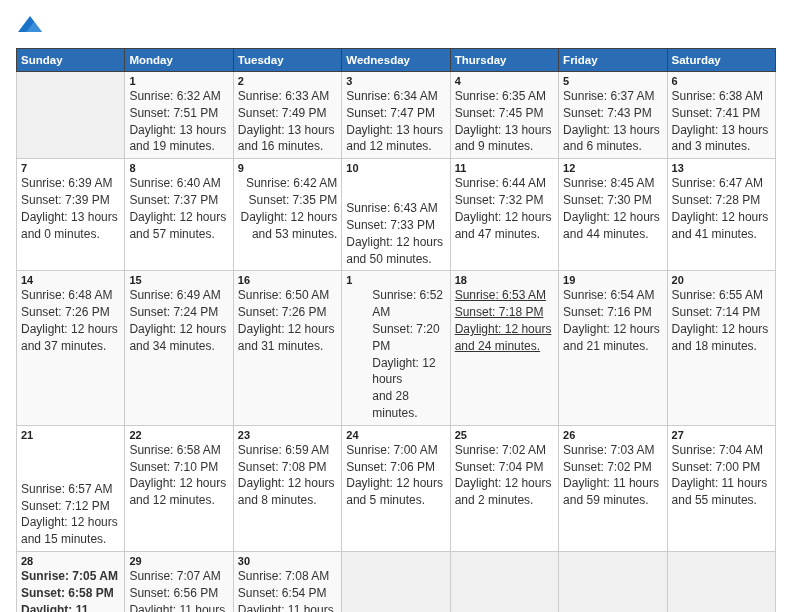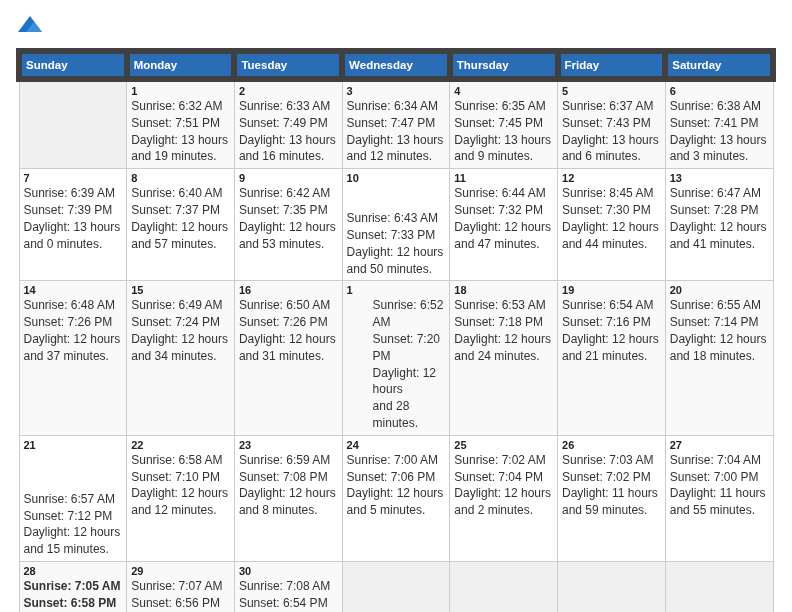--- a/index.html
+++ b/index.html
@@ -62,21 +62,21 @@
       border-collapse: collapse;
       table-layout: fixed;
     }
     thead tr th {
       background-color: #2a6db5;
       color: #fff;
       font-size: 11.5px;
       font-weight: bold;
       padding: 5px 4px;
       text-align: left;
-      border: 6px solid #404040;
+      border: 1px solid #404040;
     }
     tbody tr td {
       border: 1px solid #ccc;
       vertical-align: top;
       padding: 3px 4px;
       font-size: 9.5px;
       color: #333;
       height: 80px;
     }
     .day-num {
@@ -190,21 +190,21 @@
           </td>
           <td>
             <span class="day-num">8</span>
             <div class="day-info" style="white-space: pre-line;">Sunrise: 6:40 AM
 Sunset: 7:37 PM
 Daylight: 12 hours
 and 57 minutes.</div>
           </td>
           <td>
             <span class="day-num">9</span>
-            <div class="day-info" style="white-space: pre-line;">Sunrise: 6:42 AM
+            <div class="day-info" style="white-space: pre-line; text-align: right;">Sunrise: 6:42 AM
 Sunset: 7:35 PM
 Daylight: 12 hours
 and 53 minutes.</div>
           </td>
           <td>
             <span class="day-num">10</span>
             <div class="day-info" style="white-space: pre-line; margin-top: 26px;">Sunrise: 6:43 AM
 Sunset: 7:33 PM
 Daylight: 12 hours
 and 50 minutes.</div>
@@ -255,21 +255,21 @@
           </td>
           <td>
             <span class="day-num">1</span>
             <div class="day-info" style="white-space: pre-line; margin-left: 26px;">Sunrise: 6:52 AM
 Sunset: 7:20 PM
 Daylight: 12 hours
 and 28 minutes.</div>
           </td>
           <td>
             <span class="day-num">18</span>
-            <div class="day-info" style="white-space: pre-line;">Sunrise: 6:53 AM
+            <div class="day-info" style="white-space: pre-line; text-decoration: underline;">Sunrise: 6:53 AM
 Sunset: 7:18 PM
 Daylight: 12 hours
 and 24 minutes.</div>
           </td>
           <td>
             <span class="day-num">19</span>
             <div class="day-info" style="white-space: pre-line;">Sunrise: 6:54 AM
 Sunset: 7:16 PM
 Daylight: 12 hours
 and 21 minutes.</div>

